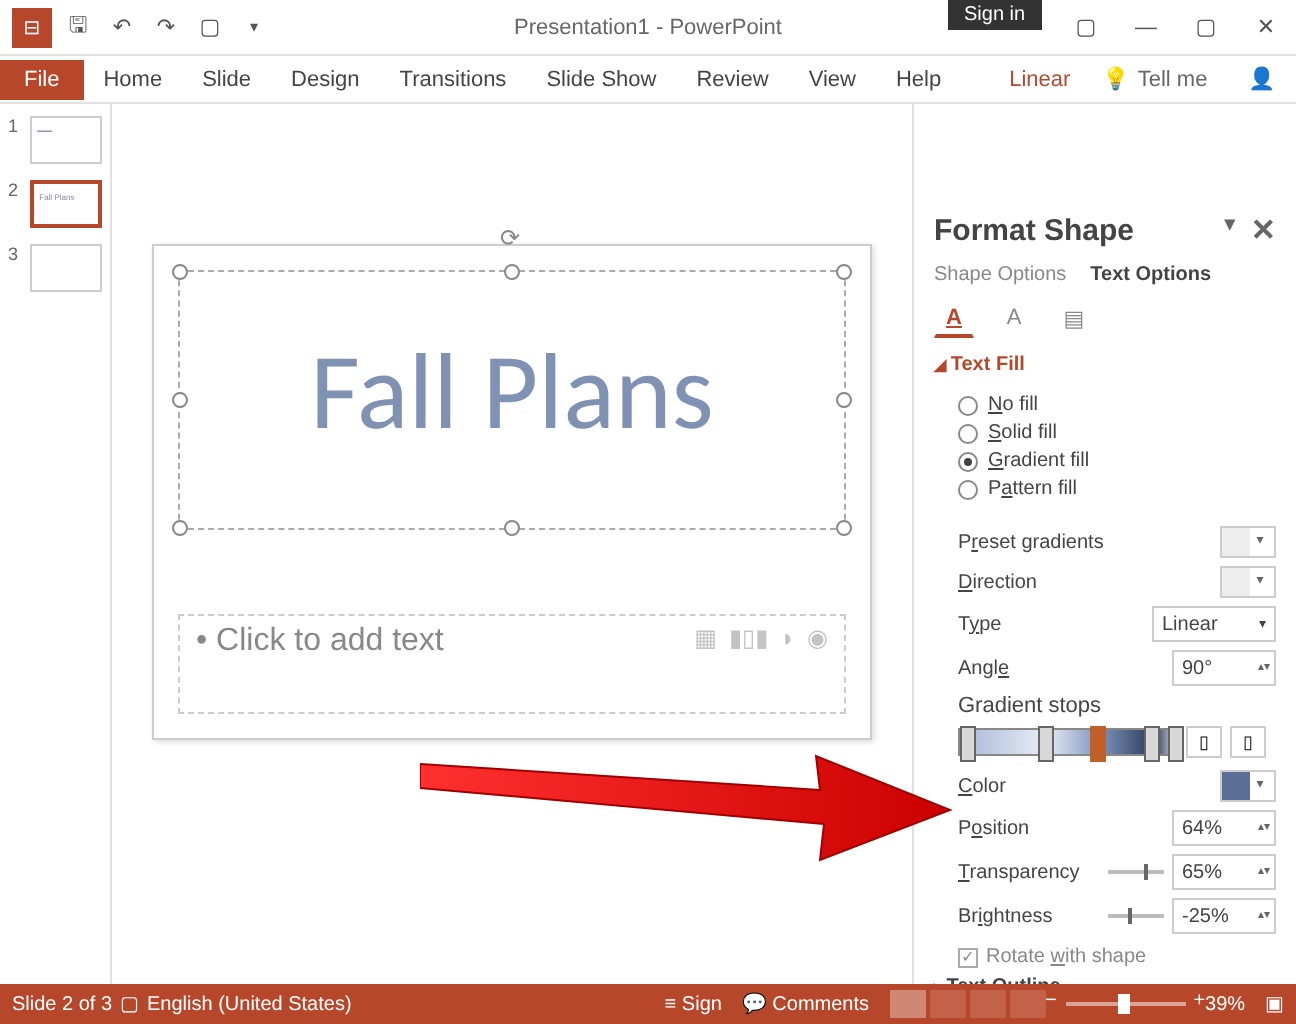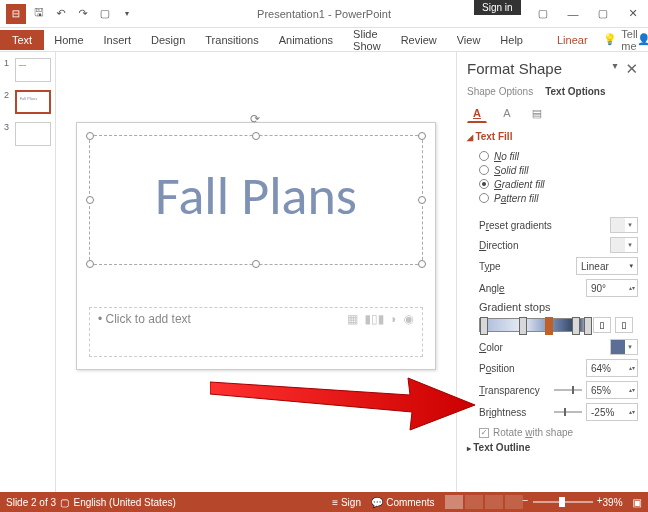--- a/index.html
+++ b/index.html
@@ -38,39 +38,39 @@
 .canvas { flex: 1; background: #fff; padding: 70px 20px 20px 20px; position: relative; }
 .slide { width: 360px; height: 248px; background: #fff; border: 1px solid #ccc; box-shadow: 1px 1px 3px rgba(0,0,0,0.15); position: relative; }
 .textbox { position: absolute; top: 12px; left: 12px; right: 12px; height: 130px; border: 1px dashed #aaa; }
 .handle { position: absolute; width: 8px; height: 8px; background: #fff; border: 1px solid #888; border-radius: 50%; }
 .h-tl { top: -4px; left: -4px; } .h-tm { top: -4px; left: 50%; margin-left: -4px; } .h-tr { top: -4px; right: -4px; }
 .h-ml { top: 50%; left: -4px; margin-top: -4px; } .h-mr { top: 50%; right: -4px; margin-top: -4px; }
 .h-bl { bottom: -4px; left: -4px; } .h-bm { bottom: -4px; left: 50%; margin-left: -4px; } .h-br { bottom: -4px; right: -4px; }
 .rotate { position: absolute; top: -24px; left: 50%; margin-left: -6px; font-size: 12px; color: #888; }
 .big-text { font-size: 54px; color: #6a7fa8; text-align: center; line-height: 120px; font-family: Calibri, sans-serif; opacity: 0.85; }
 .content-box { position: absolute; bottom: 12px; left: 12px; right: 12px; height: 50px; border: 1px dashed #ccc; padding: 4px 8px; display: flex; align-items: flex-start; justify-content: space-between; }
-.content-ph { color: #888; font-size: 12px; }
+.content-ph { color: #888; font-size: 16px; }
 .content-icons { display: flex; gap: 6px; color: #888; font-size: 12px; opacity: 0.5; }
 
 
 .pane { width: 195px; border-left: 1px solid #e1e1e1; padding: 8px 10px 4px 10px; overflow: hidden; }
-.pane-title { color: #444; font-size: 15px; font-weight: normal; display: flex; align-items: flex-start; }
+.pane-title { color: #444; font-size: 15px; font-weight: bold; display: flex; align-items: flex-end; margin-top: 46px; }
 .pane-close { margin-left: auto; display: flex; gap: 8px; color: #666; }
 .pane-tabs { display: flex; gap: 12px; margin: 8px 0 6px 0; font-size: 10px; }
 .pane-tab { color: #888; cursor: pointer; }
 .pane-tab.active { color: #444; font-weight: 600; }
 .pane-icons { display: flex; gap: 10px; margin-bottom: 8px; }
 .pane-icon { width: 20px; height: 20px; border: 1px solid transparent; cursor: pointer; display: flex; align-items: center; justify-content: center; }
 .pane-icon.active { border-bottom: 2px solid #b7472a; }
 .pane-section { font-size: 10px; color: #444; font-weight: 600; margin: 4px 0; cursor: pointer; }
 .pane-section::before { content: "▸ "; font-size: 8px; }
 .pane-section.open::before { content: "◢ "; color: #b7472a; }
 .pane-section.open { color: #b7472a; }
 .radio-list { padding: 2px 0 6px 12px; }
-.radio-item { display: flex; align-items: flex-start; gap: 5px; font-size: 10px; color: #444; margin: 3px 0; cursor: pointer; font-style: italic; }
+.radio-item { display: flex; align-items: flex-end; gap: 5px; font-size: 10px; color: #444; margin: 3px 0; cursor: pointer; }
 .radio { width: 10px; height: 10px; border: 1px solid #888; border-radius: 50%; display: inline-block; position: relative; }
 .radio.checked::after { content: ""; position: absolute; top: 2px; left: 2px; width: 4px; height: 4px; background: #444; border-radius: 50%; }
 .field-row { display: flex; align-items: center; justify-content: space-between; font-size: 10px; color: #444; margin: 4px 0 4px 12px; }
 .field-label { flex: 1; }
 .spinner { width: 52px; height: 18px; border: 1px solid #ccc; background: #fff; display: flex; align-items: center; padding: 0 14px 0 4px; font-size: 10px; position: relative; }
 .spinner::after { content: "▴▾"; position: absolute; right: 2px; font-size: 6px; line-height: 6px; white-space: pre; color: #666; }
 .combo { width: 62px; height: 18px; border: 1px solid #ccc; background: #fff; display: flex; align-items: center; justify-content: space-between; padding: 0 4px; font-size: 10px; }
 .swatch-btn { width: 28px; height: 16px; border: 1px solid #ccc; background: #fff; display: flex; }
 .swatch-btn .sw { width: 14px; height: 14px; background: #eee; }
 .swatch-btn .dd { width: 10px; font-size: 7px; text-align: center; line-height: 14px; color: #666; }
@@ -117,26 +117,25 @@
   <div class="signin-badge">Sign in</div>
   <div class="win-controls">
     <div class="win-btn">▢</div>
     <div class="win-btn">—</div>
     <div class="win-btn">▢</div>
     <div class="win-btn">✕</div>
   </div>
 </div>
 
 <div class="ribbon">
-  <div class="ribbon-tab file">Text</div>
+  <div class="ribbon-tab file">File</div>
   <div class="ribbon-tab">Home</div>
-  <div class="ribbon-tab">Insert</div>
+  <div class="ribbon-tab">Slide</div>
   <div class="ribbon-tab">Design</div>
   <div class="ribbon-tab">Transitions</div>
-  <div class="ribbon-tab">Animations</div>
   <div class="ribbon-tab">Slide Show</div>
   <div class="ribbon-tab">Review</div>
   <div class="ribbon-tab">View</div>
   <div class="ribbon-tab">Help</div>
   <div class="ribbon-tab format" style="margin-left:14px">Linear</div>
   <div class="ribbon-tellme">
     <span>💡</span>
     <span>Tell me</span>
   </div>
   <div class="ribbon-share">

